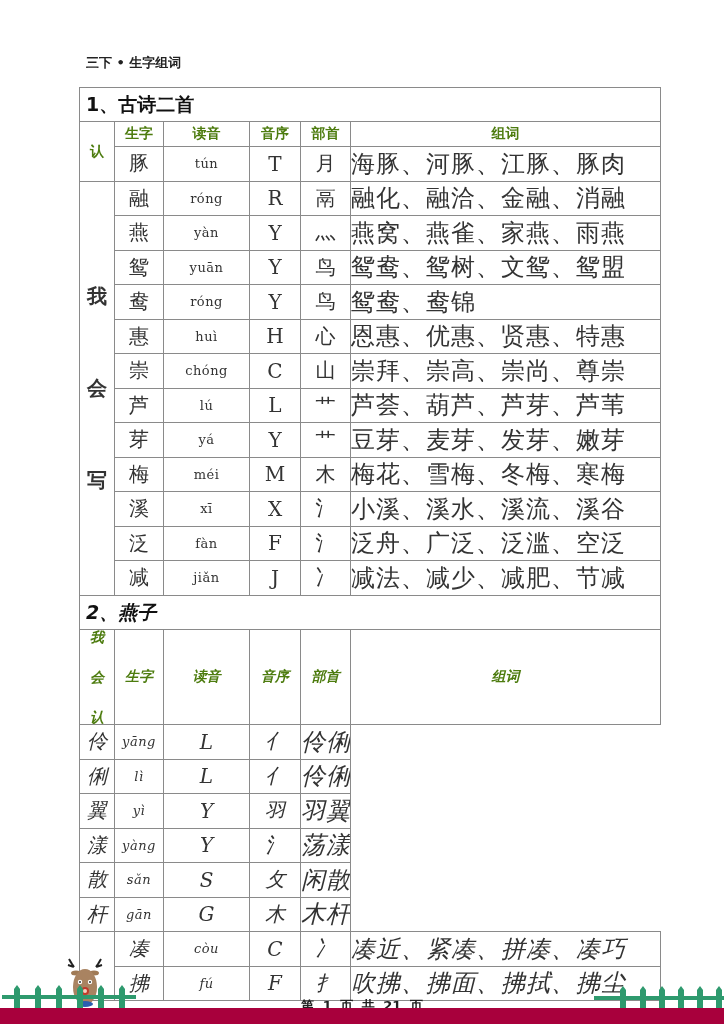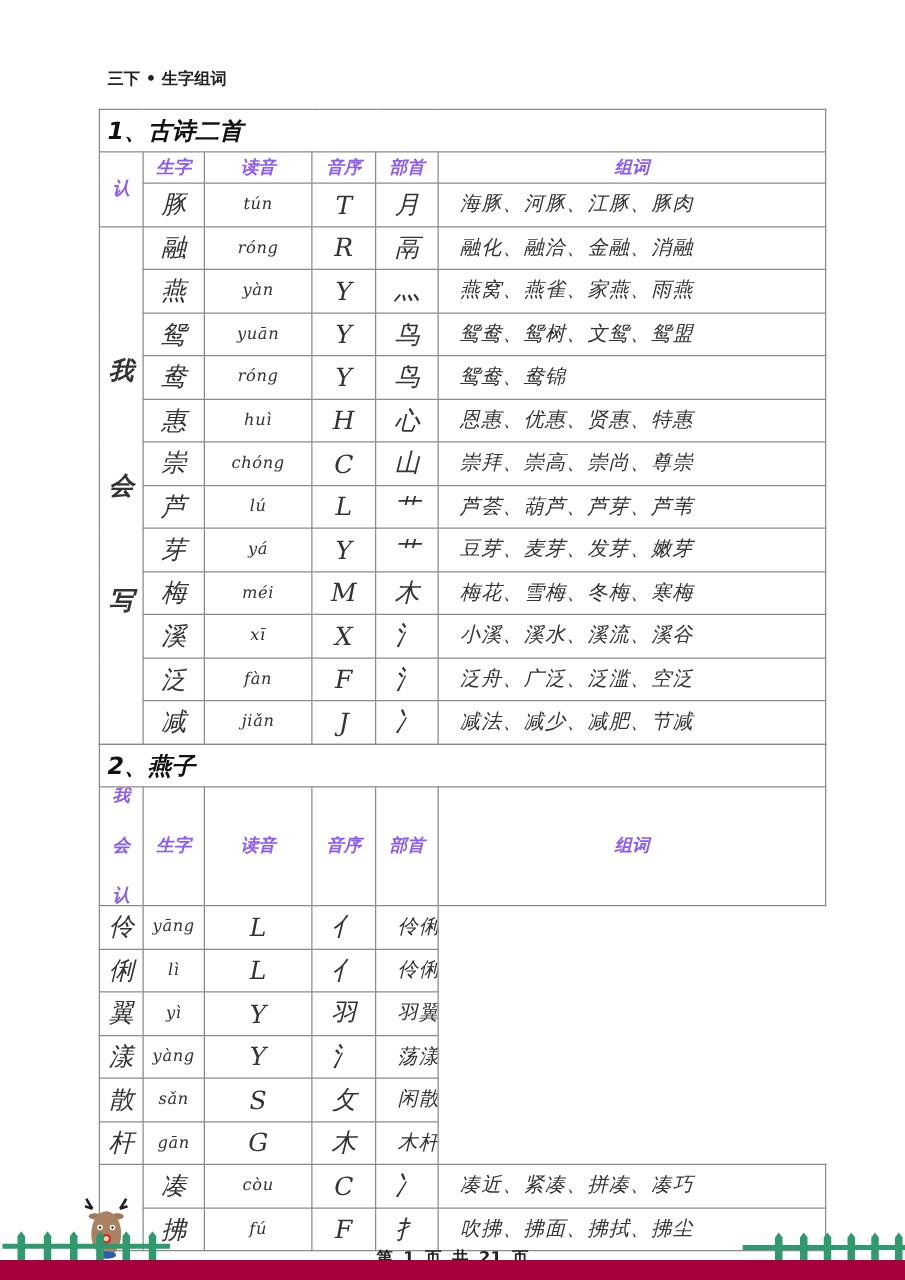--- a/index.html
+++ b/index.html
@@ -4,38 +4,38 @@
 <style>
   html, body { margin:0; padding:0; }
   body { width:724px; height:1024px; background:#ffffff; position:relative; overflow:hidden;
          font-family:"DejaVu Serif", "Liberation Serif", serif; color:#222; }
   .header { position:absolute; left:86px; top:54px; font-family:"DejaVu Sans", sans-serif;
             font-size:13px; font-weight:bold; color:#222; letter-spacing:0px; }
   table.words { position:absolute; left:79px; border-collapse:collapse; width:582px; table-layout:fixed; }
   table.words td { border:1px solid #8a8a8a; padding:0; text-align:center; vertical-align:middle; overflow:hidden; white-space:nowrap; }
   .sec-title td { height:33px; text-align:left !important; padding-left:6px !important;
                   font-family:"DejaVu Sans", sans-serif; font-weight:bold; font-size:19px; color:#111; }
-  .hdr td { height:24px; font-family:"DejaVu Sans", sans-serif; font-weight:bold; font-size:14px; color:#8b5cf6; }
+  .hdr td { height:24px; font-family:"DejaVu Sans", sans-serif; font-weight:bold; font-size:14px; color:#4d7c0f; }
   .row td { height:33.5px; font-size:20px; color:#333; }
   .row td.py { font-size:13px; letter-spacing:0.5px; }
   .row td.seq { font-size:20px; }
-  .row td.words-cell { text-align:left; padding-left:17px; font-size:16px; letter-spacing:1px; }
+  .row td.words-cell { text-align:left; padding-left:0; font-size:24px; letter-spacing:1px; }
   .cat { font-family:"DejaVu Sans", sans-serif; font-weight:bold; font-size:16px; color:#2b2bc0; line-height:1.0; }
   .cat span { display:block; }
   .footer { position:absolute; left:0; width:724px; top:984px; text-align:center;
             font-family:"DejaVu Sans", sans-serif; font-weight:bold; font-size:13px; color:#222; word-spacing:4px;margin-top:13px; }
   .band { position:absolute; left:0; top:1008px; width:724px; height:16px; background:#a8003c; }
   .fence { position:absolute; }
 </style>
 </head>
 <body>
 
 <div class="header">三下 • 生字组词</div>
 
-<table class="words" style="top:87px;font-style:italic;">
+<table class="words" style="top:87px;">
   <colgroup>
       <col style="width:35px">
       <col style="width:49px">
       <col style="width:86px">
       <col style="width:51px">
       <col style="width:50px">
       <col>
     </colgroup>
   <tbody>
       <tr class="sec-title">

